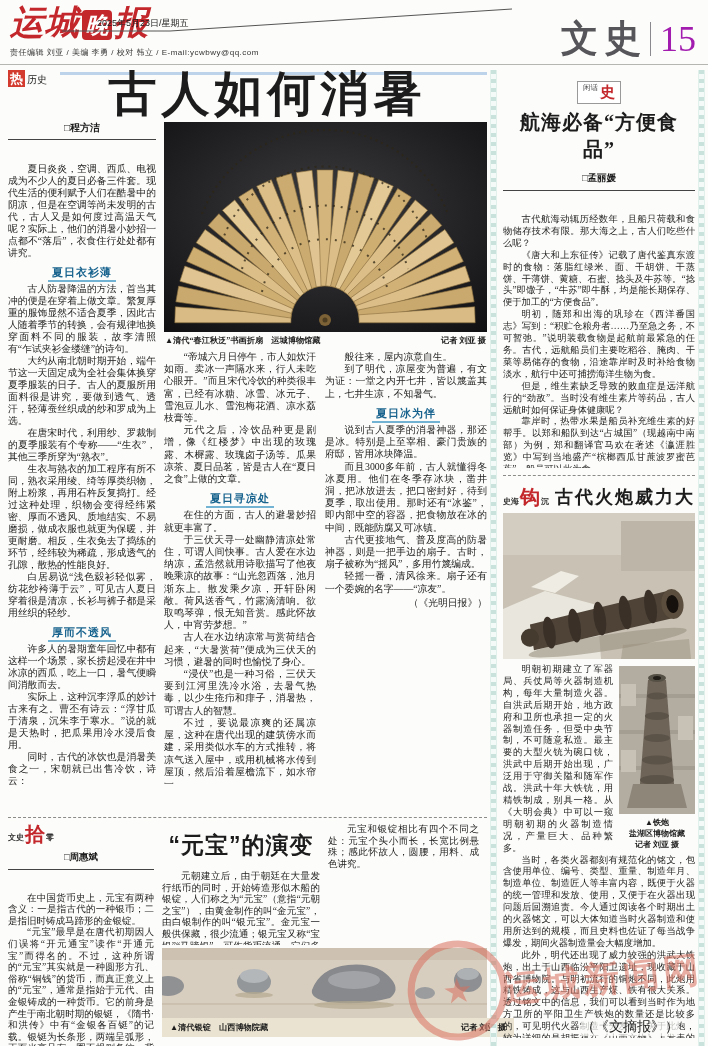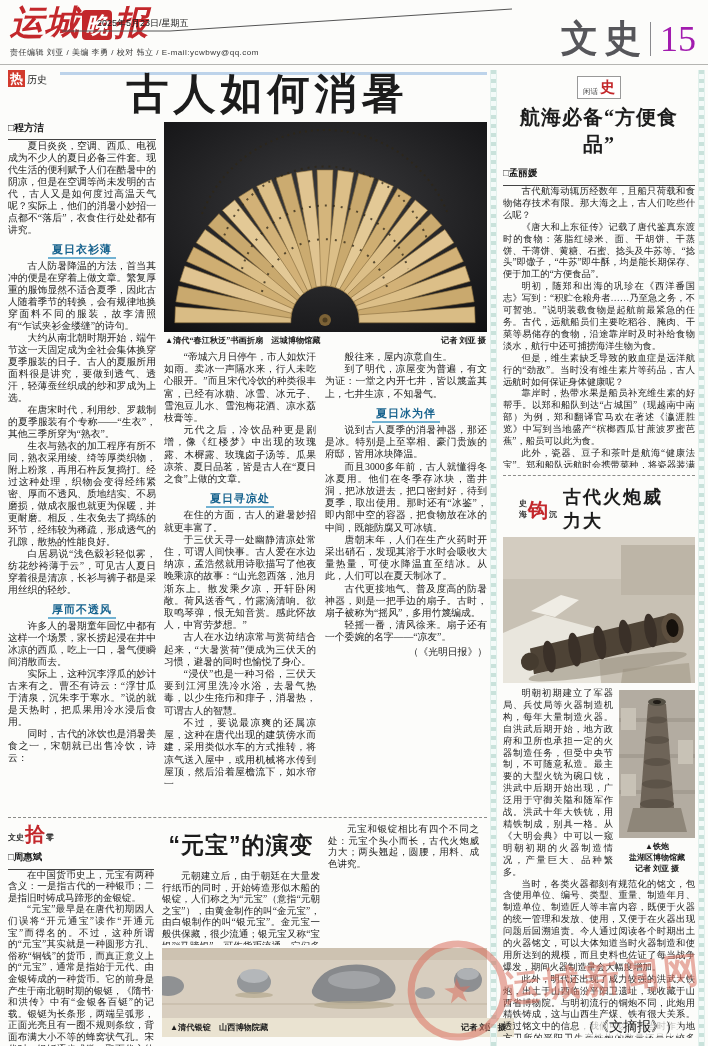--- a/index.html
+++ b/index.html
@@ -22,32 +22,32 @@
   .section-name { font-size:37px; font-weight:700; color:#56565a; letter-spacing:6px; }
   .section-div { width:1px; height:34px; background:#8a8a8e; margin:0 9px 0 3px; }
   .section-num { font-size:36px; color:#a21caf; }
   .hdr-rule { position:absolute; left:0; top:64px; width:708px; height:1px; background:#b5b5b2; }
 
   
   .para { text-indent:2em; text-align:justify; margin:0; }
   .subhead { text-align:center; margin:7px 0 5px; }
   .subhead-text { color:#19648f; font-weight:bold; font-size:11px; padding:0 4px 2px; border-bottom:2px solid #72b2d2; letter-spacing:1px; }
   .attr { text-align:right; }
-  .byline { font-weight:bold; border-bottom:1px solid #444; padding-bottom:5px; margin-bottom:0; }
+  .byline { font-weight:bold; border-bottom:1px solid #444; padding-bottom:5px; margin-bottom:23px;text-align:center; }
   .dashed-sep { border-top:1px dashed #8b8b88; }
 
   
   .main-article { position:absolute; left:8px; top:70px; width:479px; height:744px; overflow:hidden; }
   .ma-toprule { position:absolute; left:52px; top:2px; width:427px; height:3px; background:#bdd3ea; }
   .ma-header { position:relative; height:48px; }
   .ma-badge { position:absolute; left:0; top:0; display:flex; align-items:flex-end; }
   .badge-red-sq { width:17px; height:17px; background:#d23b2e; color:#fff; font-size:13px; font-weight:bold;
                   display:flex; align-items:center; justify-content:center; font-family:"Liberation Sans",sans-serif; }
   .badge-sm { font-size:10px; color:#222; margin-left:2px; font-weight:normal; }
-  .ma-title { text-align:center; font-size:42px; font-weight:900; letter-spacing:5px; line-height:48px;
+  .ma-title { text-align:center; font-size:48px; font-weight:900; letter-spacing:5px; line-height:48px;
               font-family:"Liberation Sans","DejaVu Sans",sans-serif; padding-left:40px; }
   .ma-body { display:flex; gap:8px; margin-top:4px; height:692px; }
   .ma-col1 { width:148px; flex:none; font-size:9.8px; line-height:12px; overflow:hidden; }
   .ma-col1 .byline { font-size:10px; }
   .ma-right { width:323px; flex:none; }
   .fan-fig { width:323px; }
   .fan-fig svg { display:block; width:323px; height:210px; }
   .fan-caption { display:flex; justify-content:space-between; font-size:8.2px; font-weight:bold; padding:3px 1px 2px; }
   .ma-two { display:flex; gap:9px; margin-top:3px; height:462px; overflow:hidden; }
   .ma-col2 { width:152px; flex:none; font-size:9.8px; line-height:12.2px; overflow:hidden; }
@@ -73,29 +73,29 @@
                     padding:4px 8px; }
 
   
   .strip { position:absolute; top:70px; width:7px; height:976px;
            background:repeating-linear-gradient(180deg,#c9e2db 0 4px,#f3faf8 4px 9px);
            border-left:1px solid #e2f0ec; border-right:1px solid #e2f0ec; }
   .strip-l { left:490px; } .strip-r { left:698px; }
   .right-col { position:absolute; left:503px; top:70px; width:192px; height:976px; }
   .hanghai { height:398px; overflow:hidden; }
   .hh-badge-row { text-align:center; margin:6px 0 2px; }
-  .hh-badge { display:inline-flex; align-items:flex-end; border:1px solid #999; padding:1px 5px; background:#fff; }
+  .hh-badge { display:inline-flex; align-items:flex-start; border:1px solid #999; padding:1px 5px; background:#fff; }
   .hh-badge .sm { font-size:7.5px; color:#444; margin-right:2px; }
   .hh-badge .big { font-size:15px; color:#c3272b; font-weight:900; }
   .hh-title { font-size:20px; font-weight:900; text-align:center; letter-spacing:1px; margin:5px 13px 9px; }
   .hanghai .byline { font-size:9.5px; }
   .rc-text { font-size:9.3px; line-height:11.9px; }
   .sep-rc { margin:7px 0 6px; }
   .huopao { position:relative; height:556px; overflow:hidden; }
-  .hp-header { display:flex; align-items:center; justify-content:center; gap:6px; margin:3px 16px 4px; }
+  .hp-header { display:flex; align-items:center; justify-content:center; gap:6px; margin:3px 0 4px; }
   .hp-badge { display:flex; align-items:flex-end; }
   .hp-title { font-size:18px; font-weight:900; letter-spacing:2px; }
   .cannon1 svg { display:block; width:192px; height:146px; margin:2px 0 5px; }
   .c2fig { float:right; width:76px; margin:2px 0 4px 6px; }
   .c2fig svg { display:block; width:76px; height:148px; }
   .c2cap { text-align:center; font-size:8px; font-weight:bold; line-height:11px; margin-top:3px; }
   .hp-attr { position:absolute; right:16px; bottom:2px; font-size:14px; background:rgba(252,252,250,.7); }
 
   
   .watermark { position:absolute; left:408px; top:930px; width:300px; height:116px; pointer-events:none;
@@ -219,21 +219,20 @@
                 <p class="para">不过，要说最凉爽的还属凉屋，这种在唐代出现的建筑傍水而建，采用类似水车的方式推转，将凉气送入屋中，或用机械将水传到屋顶，然后沿着屋檐流下，如水帘一</p>
               </div>
           </div>
           <div class="ma-col3">
             <div>
                 <p class="para">般往来，屋内凉意自生。</p>
                 <p class="para">到了明代，凉屋变为普遍，有文为证：一堂之内开七井，皆以篾盖其上，七井生凉，不知暑气。</p>
                 <h3 class="subhead"><span class="subhead-text">夏日冰为伴</span></h3>
                 <p class="para">说到古人夏季的消暑神器，那还是冰。特别是上至宰相、豪门贵族的府邸，皆用冰块降温。</p>
                 <p class="para">而且3000多年前，古人就懂得冬冰夏用。他们在冬季存冰块，凿井洞，把冰放进去，把口密封好，待到夏季，取出使用。那时还有“冰鉴”，即内部中空的容器，把食物放在冰的中间，既能防腐又可冰镇。</p>
-                <p class="para">唐朝末年，人们在生产火药时开采出硝石，发现其溶于水时会吸收大量热量，可使水降温直至结冰。从此，人们可以在夏天制冰了。</p>
                 <p class="para">古代更接地气、普及度高的防暑神器，则是一把手边的扇子。古时，扇子被称为“摇风”，多用竹篾编成。</p>
                 <p class="para">轻摇一番，清风徐来。扇子还有一个委婉的名字——“凉友”。</p>
               </div>
             <div class="attr">（《光明日报》）</div>
           </div>
         </div>
       </div>
     </div>
   </section>
 
@@ -253,21 +252,21 @@
         </div>
     </div>
     <div class="yb-col2">
       <h2 class="yb-title">“元宝”的演变</h2>
       <div class="yb-col2-text">
           <p class="para">元朝建立后，由于朝廷在大量发行纸币的同时，开始铸造形似木船的银锭，人们称之为“元宝”（意指“元朝之宝”），由黄金制作的叫“金元宝”，由白银制作的叫“银元宝”。金元宝一般供保藏，很少流通；银元宝又称“宝银”“马蹄银”，可作货币流通，它们多由各地银炉铸造，上面铸有银匠姓名及年月、地点。银元宝从成色上分，有二四宝、二五宝、二六宝、二七宝等。</p>
         </div>
     </div>
     <div class="yb-col3">
       <div>
-          <p class="para">元宝和银锭相比有四个不同之处：元宝个头小而长，古代火炮威力大；两头翘起，圆腰，用料、成色讲究。</p>
+          <p class="para">元宝和银锭相比有四个不同之处：元宝个头小而长，长宽比例悬殊；感此怀故人，圆腰，用料、成色讲究。</p>
         </div>
 
     </div>
     <figure class="yb-fig">
       <svg viewBox="0 0 325 70">
         <rect width="325" height="70" fill="#d8cebf"></rect>
         <rect width="325" height="12" fill="#cdc2b1"></rect>
         <line x1="0" y1="56" x2="325" y2="56" stroke="#bfb3a0"></line>
         <ellipse cx="6" cy="38" rx="16" ry="10" fill="#8f9193"></ellipse>
         <ellipse cx="92" cy="34" rx="17" ry="12" fill="#94979a"></ellipse>

